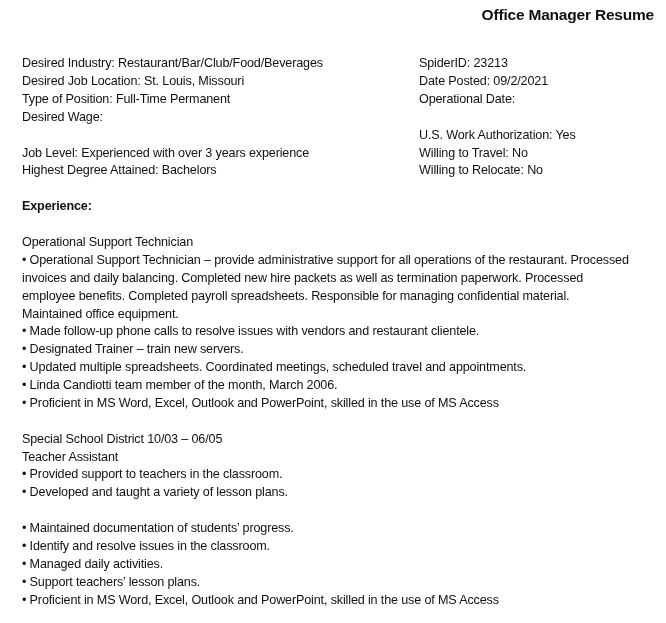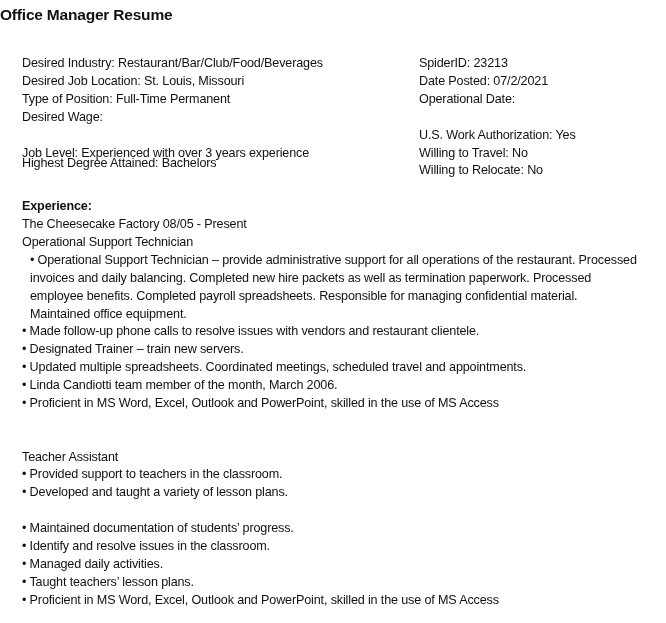--- a/index.html
+++ b/index.html
@@ -2,68 +2,67 @@
 <html><head>
   <meta charset="utf-8">
   <style>
     html, body { margin: 0; padding: 0; background: #ffffff; }
     body {
       width: 666px; height: 623px; overflow: hidden; position: relative;
       font-family: "Liberation Sans", sans-serif; color: #111111;
     }
     .doc { position: absolute; left: 0; top: 0; width: 666px; height: 623px; }
     .title {
-      position: absolute; left: 0; width: 654px; top: 6px; text-align: left;
+      position: absolute; left: 0; width: 654px; top: 6px; text-align: right;
       font-weight: bold; font-size: 15.5px; letter-spacing: -0.2px;
     }
     .line {
       position: absolute; font-size: 12.6px; line-height: 18px; white-space: nowrap;
       letter-spacing: -0.15px;
     }
     .left { left: 22px; }
     .right { left: 419px; }
     .bold { font-weight: bold; }
     .para {
       position: absolute; left: 22px; width: 610px; font-size: 12.6px; line-height: 18px;
       letter-spacing: -0.15px;
-      margin-left: 8px;
     }
   </style>
 </head>
 <body>
 
 <div class="doc">
   <div class="title">Office Manager Resume</div>
 
   <div class="line left" style="top:54px">Desired Industry: Restaurant/Bar/Club/Food/Beverages</div>
   <div class="line left" style="top:72px">Desired Job Location: St. Louis, Missouri</div>
   <div class="line left" style="top:90px">Type of Position: Full-Time Permanent</div>
   <div class="line left" style="top:108px">Desired Wage:</div>
   <div class="line left" style="top:144px">Job Level: Experienced with over 3 years experience</div>
-  <div class="line left" style="top:154px">Highest Degree Attained: Bachelors</div>
+  <div class="line left" style="top:161px">Highest Degree Attained: Bachelors</div>
 
   <div class="line right" style="top:54px">SpiderID: 23213</div>
-  <div class="line right" style="top:72px">Date Posted: 07/2/2021</div>
+  <div class="line right" style="top:72px">Date Posted: 09/2/2021</div>
   <div class="line right" style="top:90px">Operational Date:</div>
   <div class="line right" style="top:126px">U.S. Work Authorization: Yes</div>
   <div class="line right" style="top:144px">Willing to Travel: No</div>
   <div class="line right" style="top:161px">Willing to Relocate: No</div>
 
   <div class="line left bold" style="top:197px">Experience:</div>
 
-  <div class="line left" style="top:215px">The Cheesecake Factory 08/05 - Present</div>
   <div class="line left" style="top:233px">Operational Support Technician</div>
   <div class="para" style="top:251px">• Operational Support Technician – provide administrative support for all operations of the restaurant. Processed invoices and daily balancing. Completed new hire packets as well as termination paperwork. Processed employee benefits. Completed payroll spreadsheets. Responsible for managing confidential material. Maintained office equipment.</div>
   <div class="line left" style="top:322px">• Made follow-up phone calls to resolve issues with vendors and restaurant clientele.</div>
   <div class="line left" style="top:340px">• Designated Trainer – train new servers.</div>
   <div class="line left" style="top:358px">• Updated multiple spreadsheets. Coordinated meetings, scheduled travel and appointments.</div>
   <div class="line left" style="top:376px">• Linda Candiotti team member of the month, March 2006.</div>
   <div class="line left" style="top:394px">• Proficient in MS Word, Excel, Outlook and PowerPoint, skilled in the use of MS Access</div>
 
+  <div class="line left" style="top:430px">Special School District 10/03 – 06/05</div>
   <div class="line left" style="top:448px">Teacher Assistant</div>
   <div class="line left" style="top:465px">• Provided support to teachers in the classroom.</div>
   <div class="line left" style="top:483px">• Developed and taught a variety of lesson plans.</div>
   <div class="line left" style="top:519px">• Maintained documentation of students’ progress.</div>
   <div class="line left" style="top:537px">• Identify and resolve issues in the classroom.</div>
   <div class="line left" style="top:555px">• Managed daily activities.</div>
-  <div class="line left" style="top:573px">• Taught teachers’ lesson plans.</div>
+  <div class="line left" style="top:573px">• Support teachers’ lesson plans.</div>
   <div class="line left" style="top:591px">• Proficient in MS Word, Excel, Outlook and PowerPoint, skilled in the use of MS Access</div>
 </div>
 
 </body></html>

